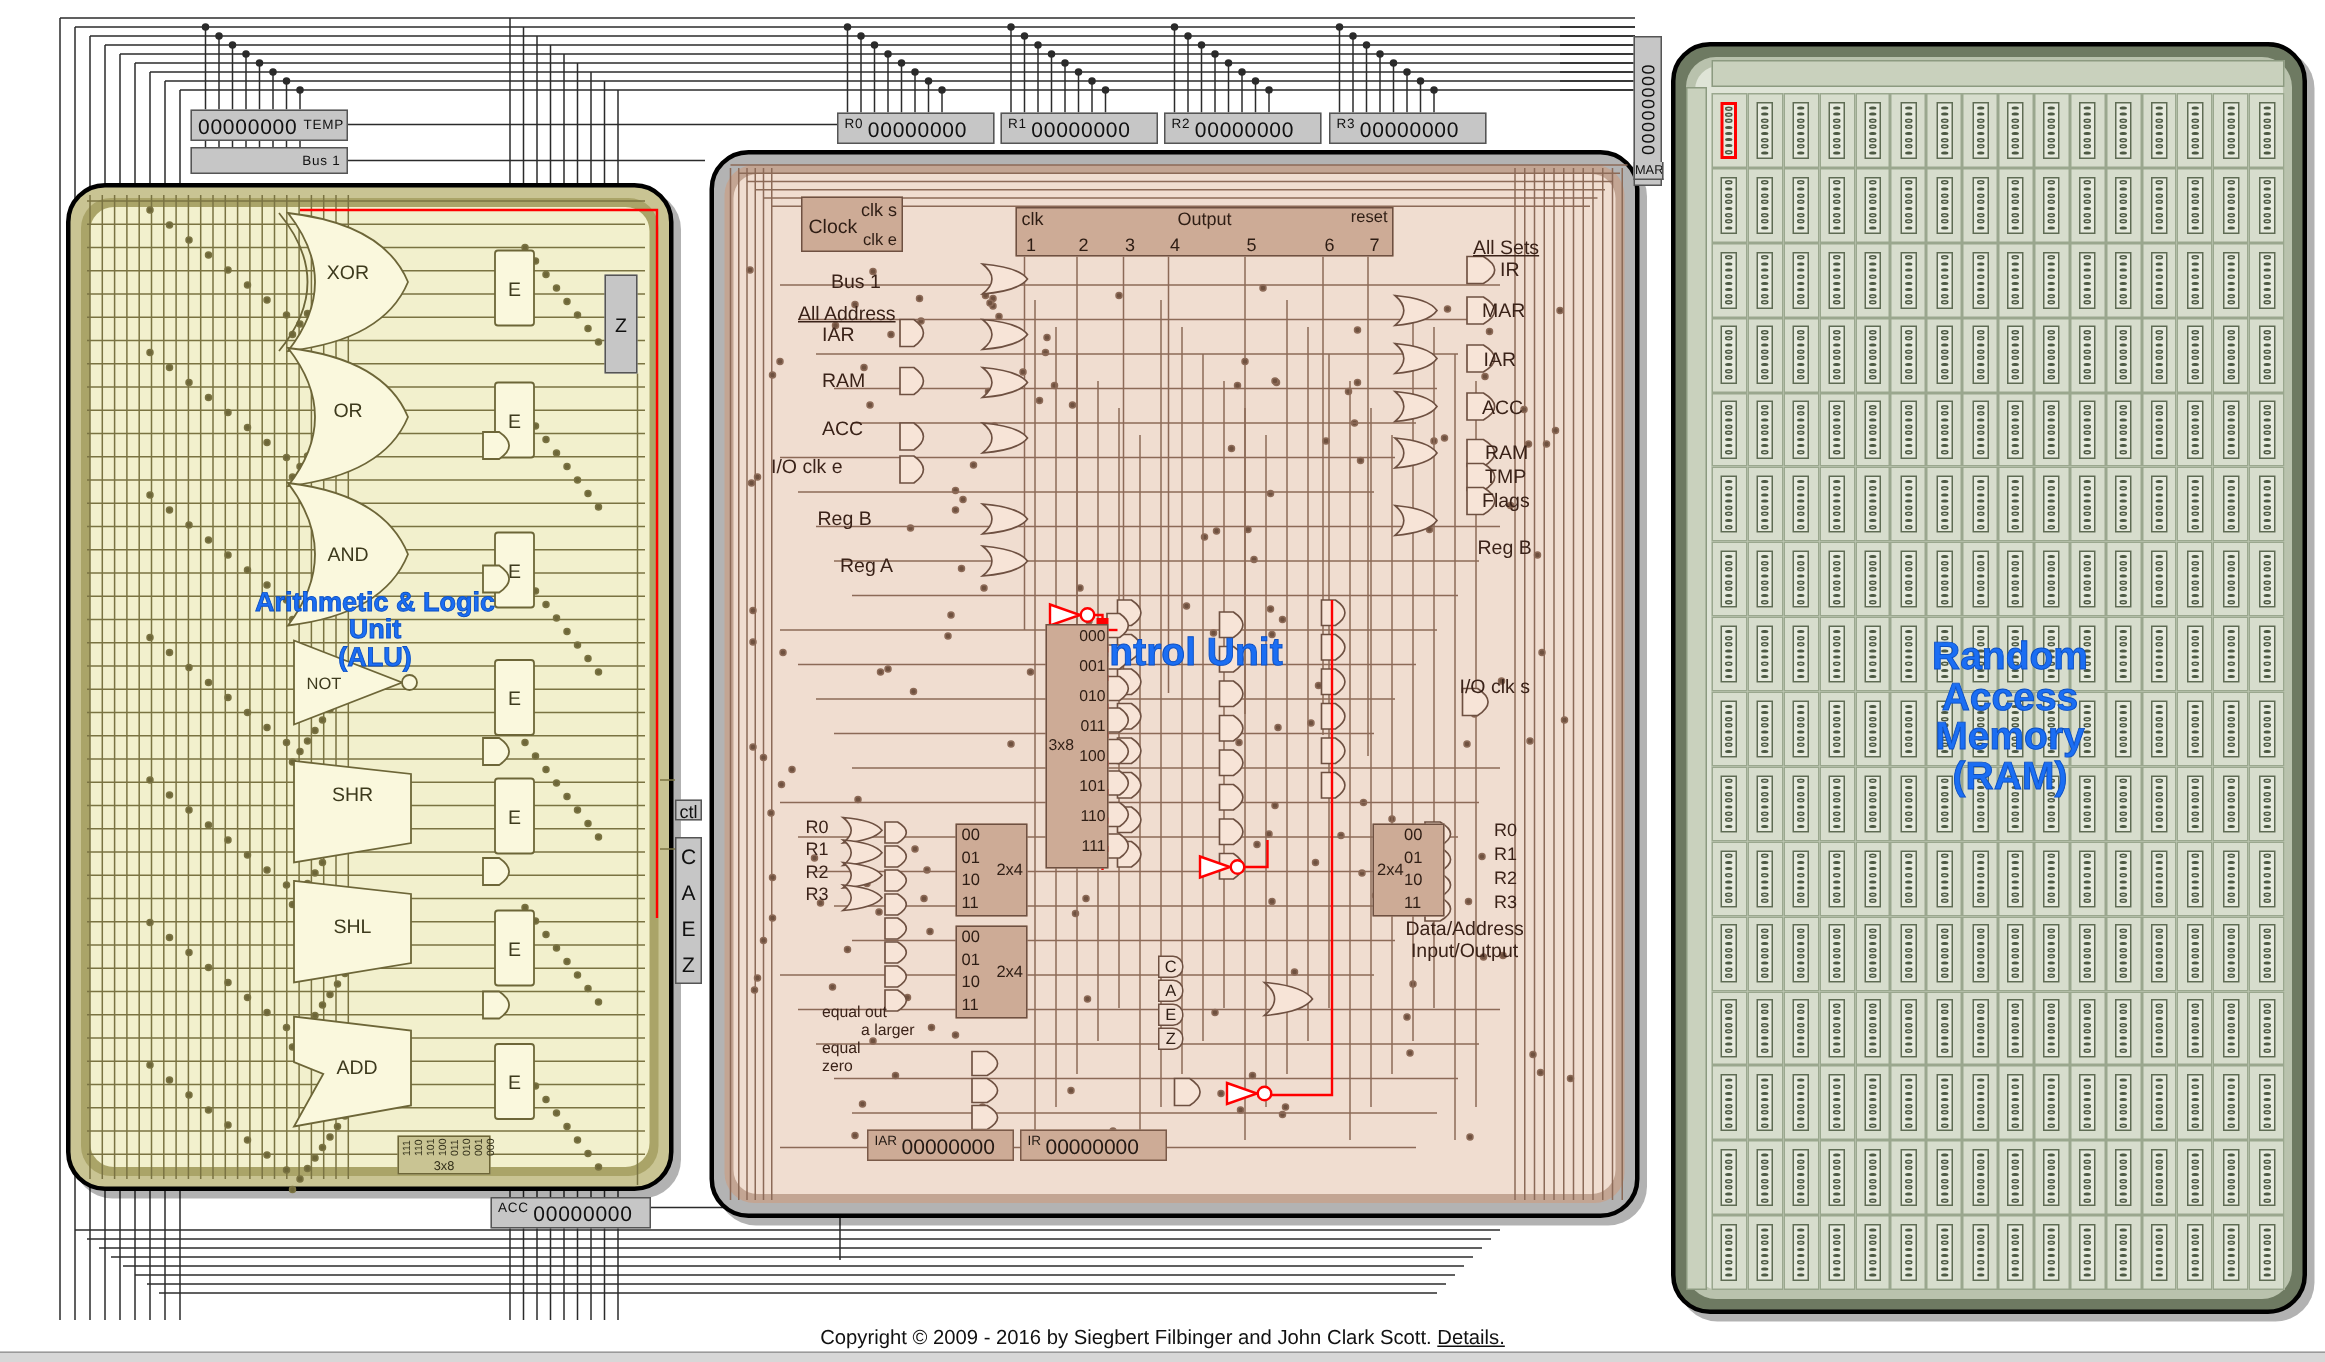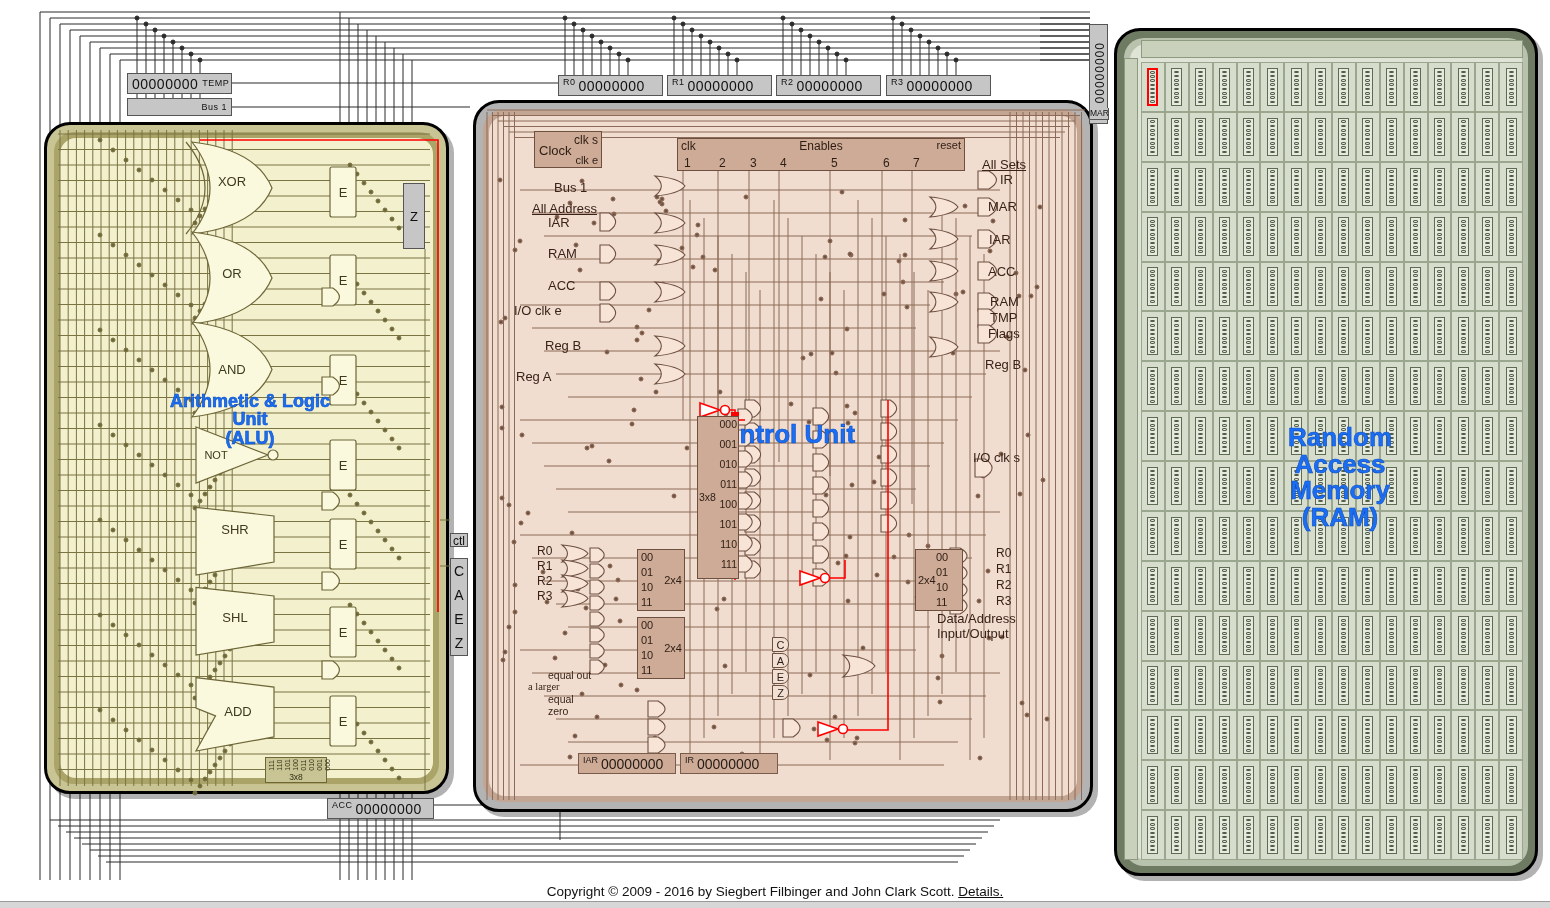--- a/index.html
+++ b/index.html
@@ -1226,59 +1226,59 @@
   </svg>
 
   <div class="watermark" id="cu-title">Control Unit</div>
 
   <div class="blk" style="left:534px; top:131px; width:68px; height:37px;">
     <span style="position:absolute;left:4px;top:11px;font-size:13px;">Clock</span>
     <span style="position:absolute;right:3px;top:1px;font-size:12px;">clk s</span>
     <span style="position:absolute;right:3px;bottom:1px;font-size:11px;">clk e</span>
   </div>
 
-  <div class="blk" id="stepper" style="left:677px; top:138px; width:288px; height:33px;">
+  <div class="blk" id="stepper" style="left:677px; top:138px; width:252px; height:33px;">
     <span style="position:absolute;left:3px;top:0px;font-size:12px;">clk</span>
-    <span style="position:absolute;left:0;right:0;top:0px;text-align:center;font-size:12px;">Enables</span>
+    <span style="position:absolute;left:0;right:0;top:0px;text-align:center;font-size:12px;">Output</span>
     <span style="position:absolute;right:3px;top:0px;font-size:11px;">reset</span>
     <div id="stepper-steps">
         <span style="position: absolute; left: 6px; bottom: 0px; font-size: 12px;">1</span>
         <span style="position: absolute; left: 41px; bottom: 0px; font-size: 12px;">2</span>
         <span style="position: absolute; left: 72px; bottom: 0px; font-size: 12px;">3</span>
         <span style="position: absolute; left: 102px; bottom: 0px; font-size: 12px;">4</span>
         <span style="position: absolute; left: 153px; bottom: 0px; font-size: 12px;">5</span>
         <span style="position: absolute; left: 205px; bottom: 0px; font-size: 12px;">6</span>
         <span style="position: absolute; left: 235px; bottom: 0px; font-size: 12px;">7</span>
       </div>
   </div>
 
   <div class="cu-label" style="left:554px; top:180px;">Bus 1</div>
   <div class="cu-label u" style="left:532px; top:201px;">All Address</div>
   <div id="cu-enable-labels">
       <div class="cu-label" style="left: 548px; top: 215px;">IAR</div>
       <div class="cu-label" style="left: 548px; top: 246px;">RAM</div>
       <div class="cu-label" style="left: 548px; top: 278px;">ACC</div>
       <div class="cu-label" style="left: 514px; top: 303px;">I/O clk e</div>
       <div class="cu-label" style="left: 545px; top: 338px;">Reg B</div>
-      <div class="cu-label" style="left: 516px; top: 369px;">Reg A</div>
+      <div class="cu-label" style="left: 560px; top: 369px;">Reg A</div>
     </div>
 
   <div class="cu-label u" style="left:982px; top:157px;">All Sets</div>
   <div id="cu-set-labels">
       <div class="cu-label" style="left: 1000px; top: 172px;">IR</div>
       <div class="cu-label" style="left: 988px; top: 199px;">MAR</div>
       <div class="cu-label" style="left: 989px; top: 232px;">IAR</div>
       <div class="cu-label" style="left: 988px; top: 264px;">ACC</div>
       <div class="cu-label" style="left: 990px; top: 294px;">RAM</div>
       <div class="cu-label" style="left: 990px; top: 310px;">TMP</div>
       <div class="cu-label" style="left: 988px; top: 326px;">Flags</div>
     </div>
   <div class="cu-label" style="left:985px; top:357px;">Reg B</div>
   <div class="cu-label" style="left:973px; top:450px;">I/O clk s</div>
-  <div class="cu-label" style="left:937px; top:612px; line-height:1.15; white-space:pre-line;">Data/Address
+  <div class="cu-label" style="left:937px; top:612px; line-height:1.15; white-space:pre-line;text-align:center;">Data/Address
 Input/Output</div>
 
   <div id="cu-dec38">
     <div class="name">3x8</div>
     <div id="cu-dec38-rows">
         <div class="rowlab" style="top: 1px;">000</div>
         <div class="rowlab" style="top: 21px;">001</div>
         <div class="rowlab" style="top: 41px;">010</div>
         <div class="rowlab" style="top: 61px;">011</div>
         <div class="rowlab" style="top: 81px;">100</div>
@@ -1318,21 +1318,21 @@
     </div>
   <div id="dec24c-outputs">
       <div class="cu-label" style="left: 996px; top: 546px; font-size: 12px;">R0</div>
       <div class="cu-label" style="left: 996px; top: 562px; font-size: 12px;">R1</div>
       <div class="cu-label" style="left: 996px; top: 578px; font-size: 12px;">R2</div>
       <div class="cu-label" style="left: 996px; top: 594px; font-size: 12px;">R3</div>
     </div>
 
   <div id="cu-flag-inputs">
       <div class="cu-label" style="left: 548px; top: 669px; font-size: 10.5px;">equal out</div>
-      <div class="cu-label" style="left: 528px; top: 681px; font-size: 10.5px; font-family: Liberation Serif, serif;">a larger</div>
+      <div class="cu-label" style="left: 574px; top: 681px; font-size: 10.5px;">a larger</div>
       <div class="cu-label" style="left: 548px; top: 693px; font-size: 10.5px;">equal</div>
       <div class="cu-label" style="left: 548px; top: 705px; font-size: 10.5px;">zero</div>
     </div>
 
   <div class="caez" id="cu-caez" style="left:772px; top:637px;">
       <div>C</div>
       <div>A</div>
       <div>E</div>
       <div>Z</div>
     </div>

